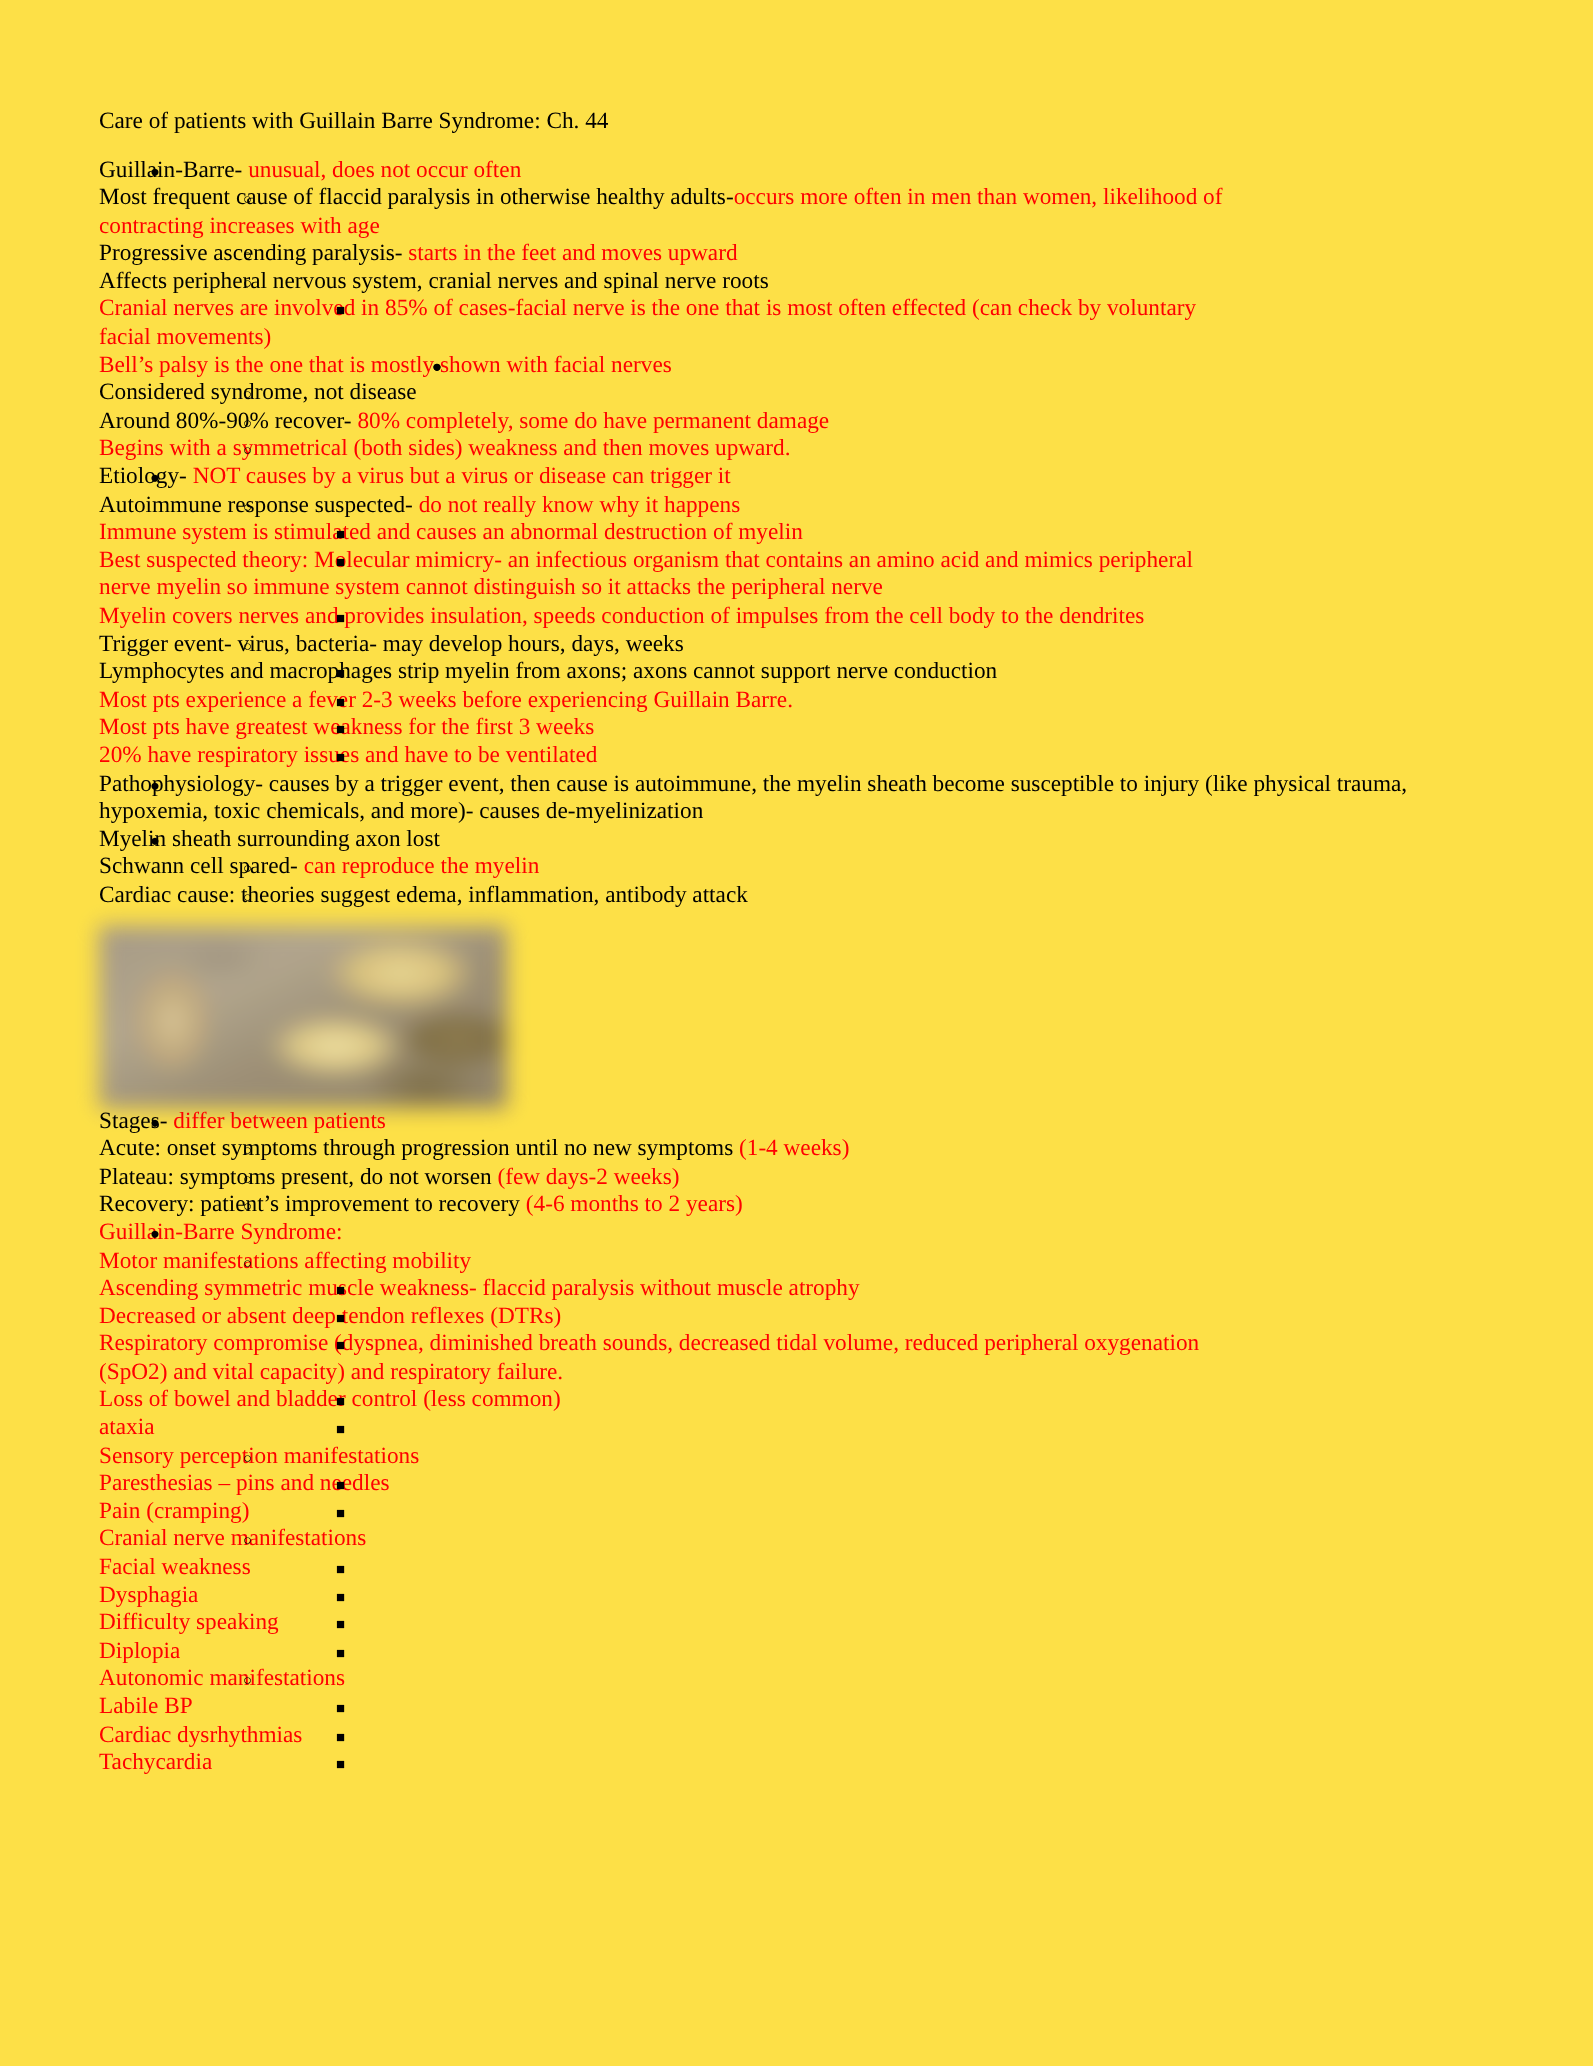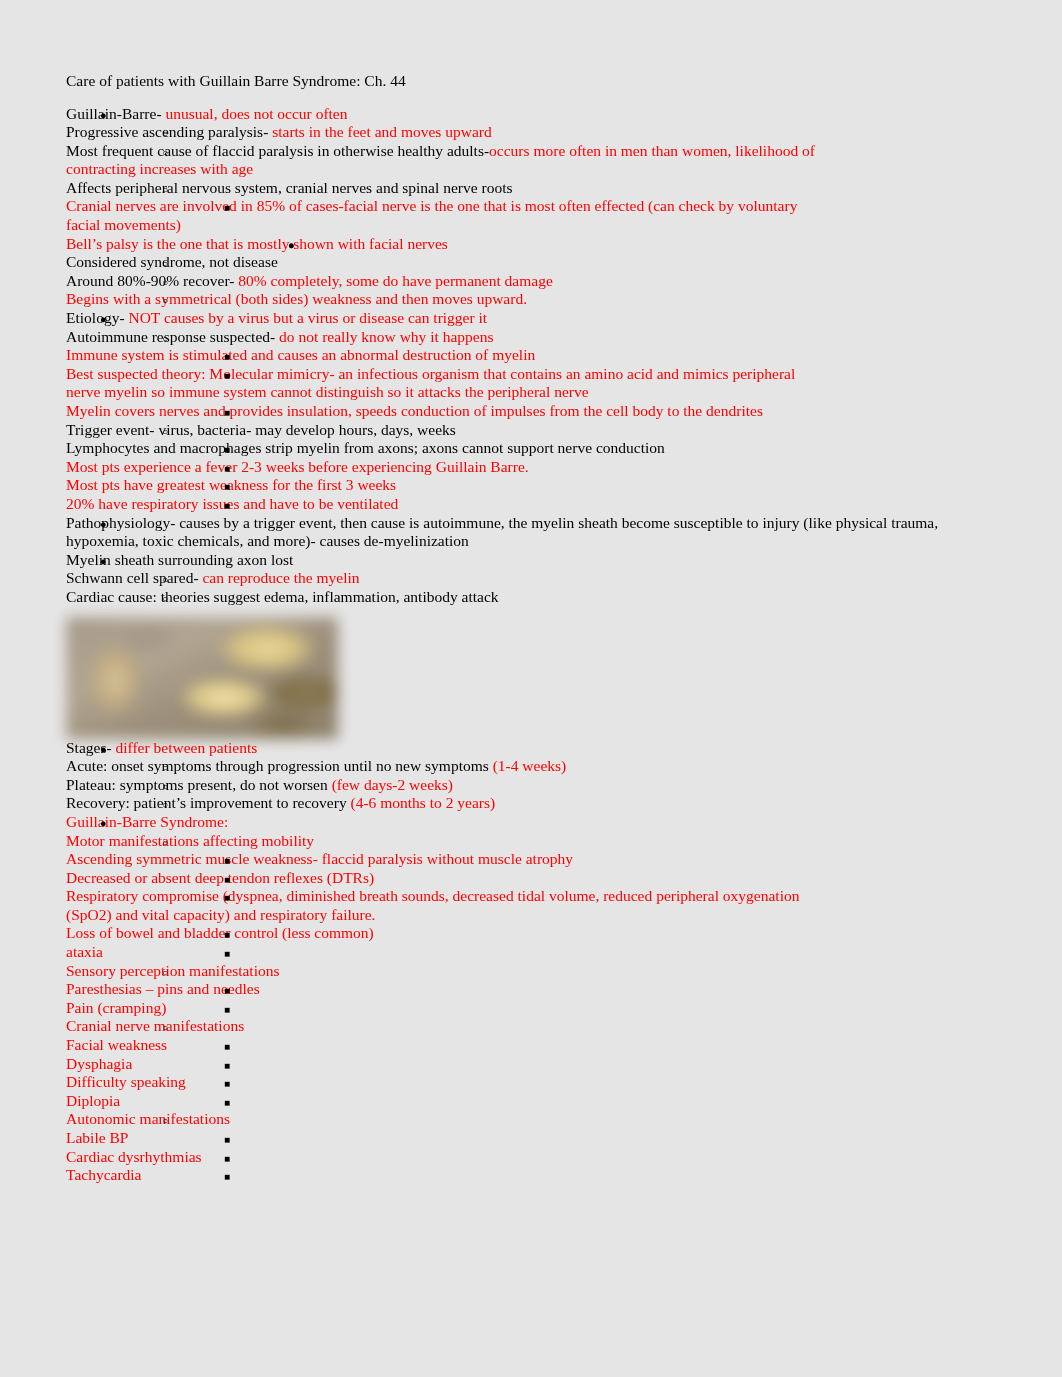--- a/index.html
+++ b/index.html
@@ -12,21 +12,21 @@
     width: 1062px;
     height: 1377px;
     font-family: "Liberation Serif", "DejaVu Serif", serif;
     color: #000000;
     -webkit-font-smoothing: antialiased;
   }
   .page {
     position: relative;
     width: 1062px;
     height: 1377px;
-    background: #e5e5e5;
+    background: #fde047;
     box-sizing: border-box;
     padding: 72px 60px 0 66px;
   }
   .doc-title {
     font-size: 15.5px;
     line-height: 18.5px;
     color: #000000;
     margin: 0 0 14px 0;
     white-space: pre-wrap;
   }
@@ -129,26 +129,26 @@
 
   <ul class="lvl">
 
     <li class="item l1">
       <span class="bullet disc"></span>
       <span class="btxt"><span class="black">Guillain-Barre- </span><span class="red">unusual, does not occur often</span></span>
     </li>
 
     <li class="item l2">
       <span class="bullet circle"></span>
+      <span class="btxt"><span class="black">Most frequent cause of flaccid paralysis in otherwise healthy adults-</span><span class="red">occurs more often in men than women, likelihood of contracting increases with age</span></span>
+    </li>
+
+    <li class="item l2">
+      <span class="bullet circle"></span>
       <span class="btxt"><span class="black">Progressive ascending paralysis- </span><span class="red">starts in the feet and moves upward</span></span>
-    </li>
-
-    <li class="item l2">
-      <span class="bullet circle"></span>
-      <span class="btxt"><span class="black">Most frequent cause of flaccid paralysis in otherwise healthy adults-</span><span class="red">occurs more often in men than women, likelihood of contracting increases with age</span></span>
     </li>
 
     <li class="item l2">
       <span class="bullet circle"></span>
       <span class="btxt"><span class="black">Affects peripheral nervous system, cranial nerves and spinal nerve roots</span></span>
     </li>
 
     <li class="item l3">
       <span class="bullet square"></span>
       <span class="btxt"><span class="red">Cranial nerves are involved in 85% of cases-facial nerve is the one that is most often effected (can check by voluntary facial movements)</span></span>

